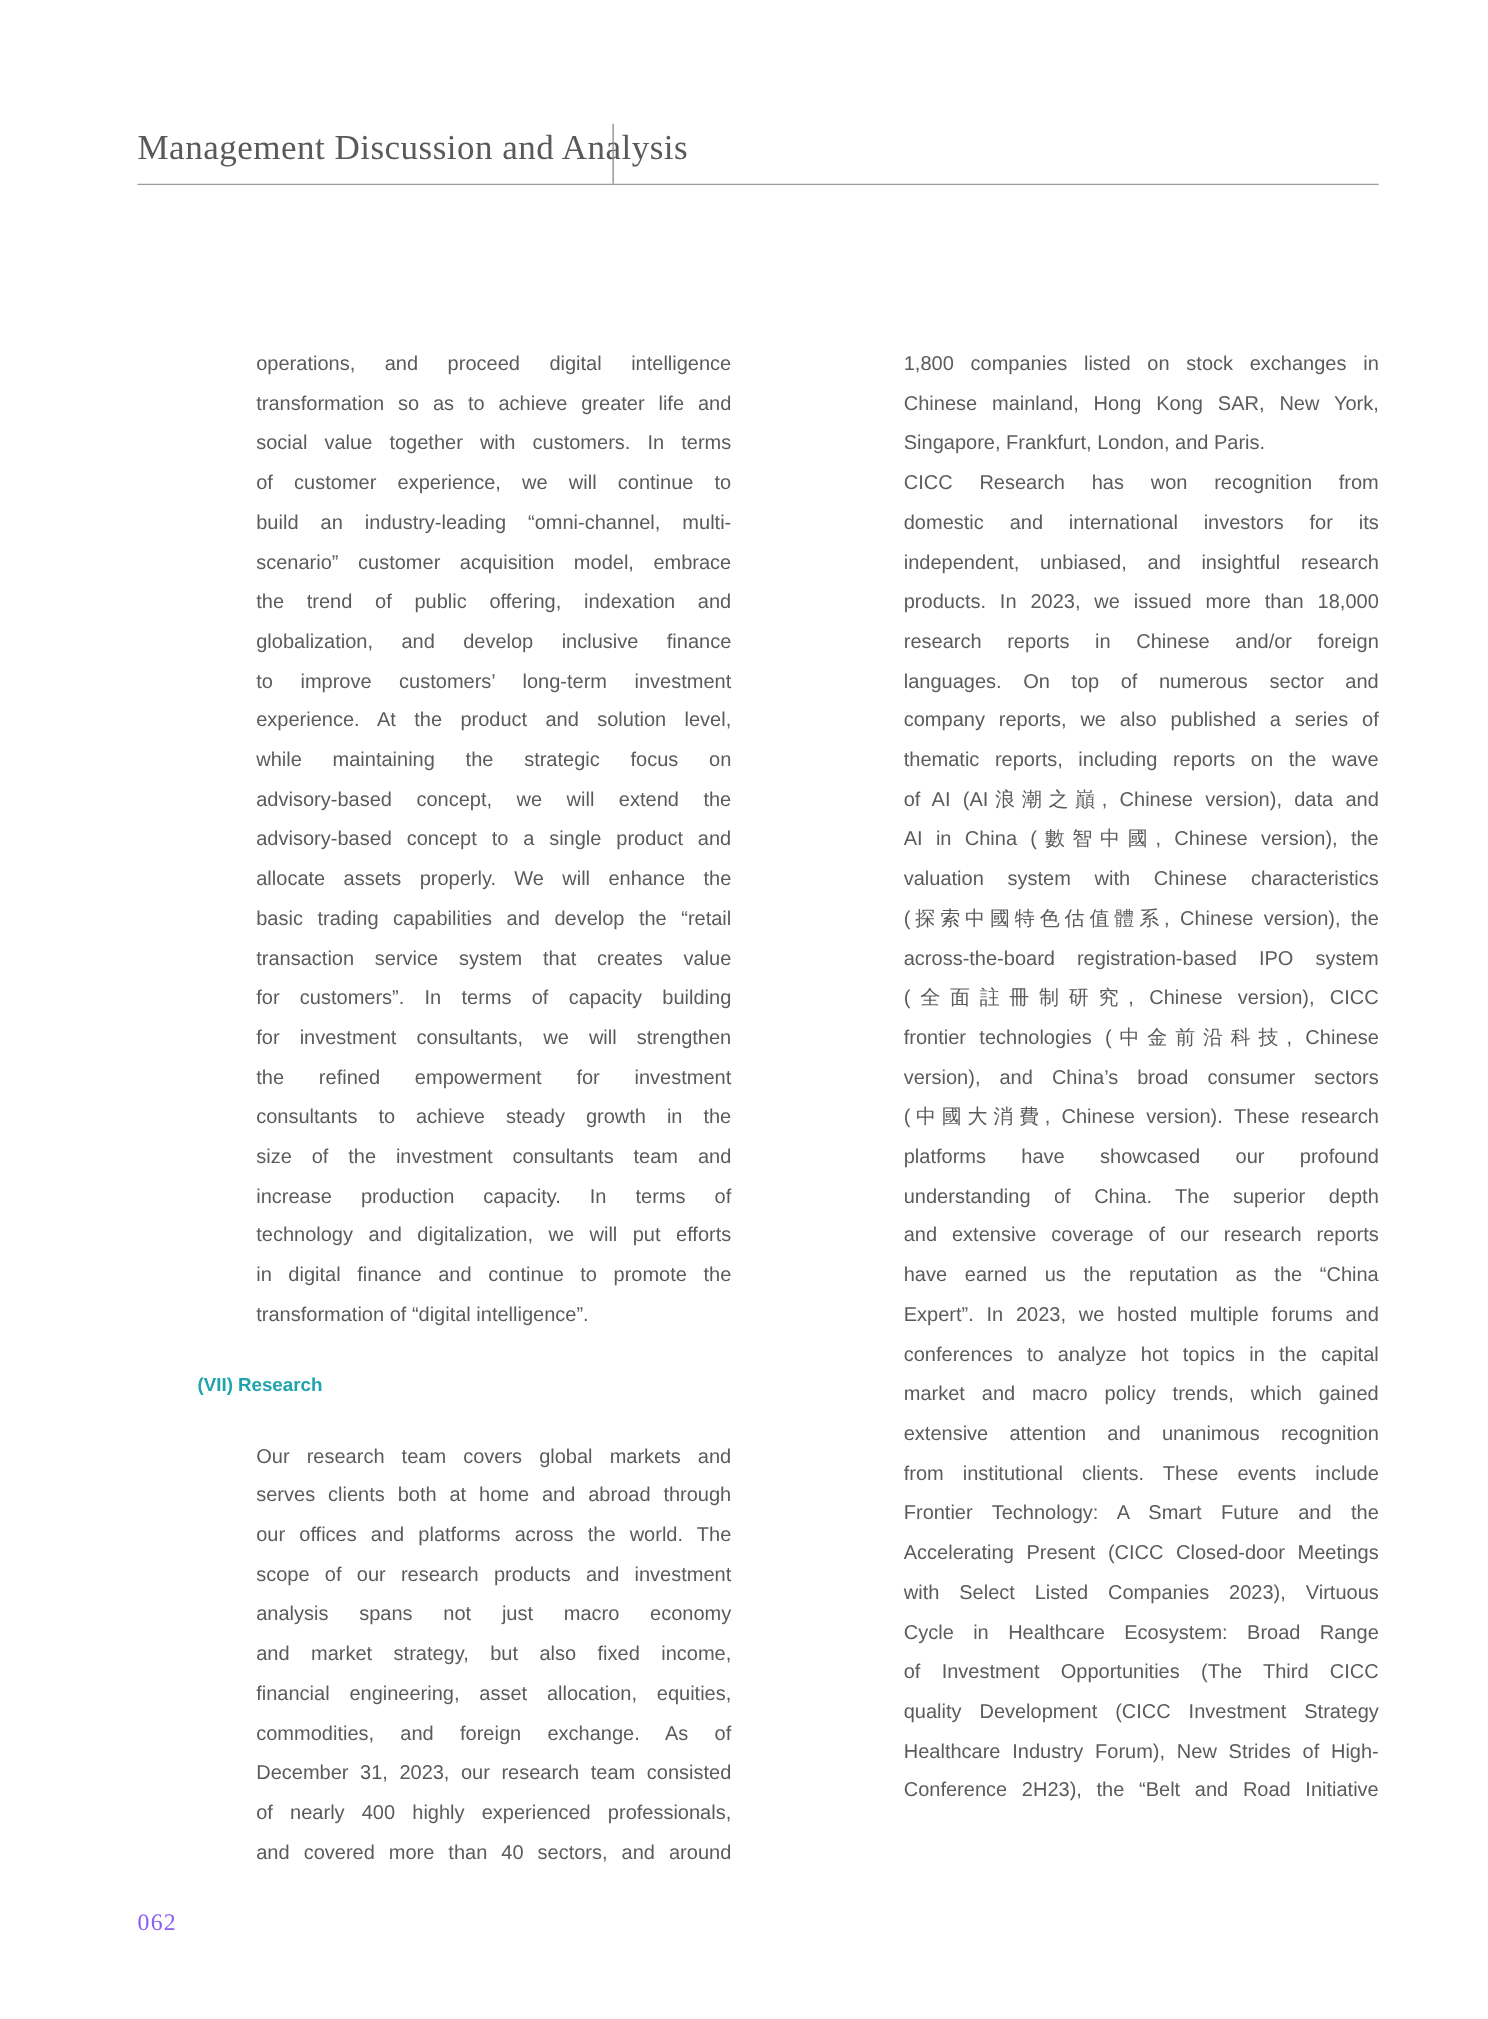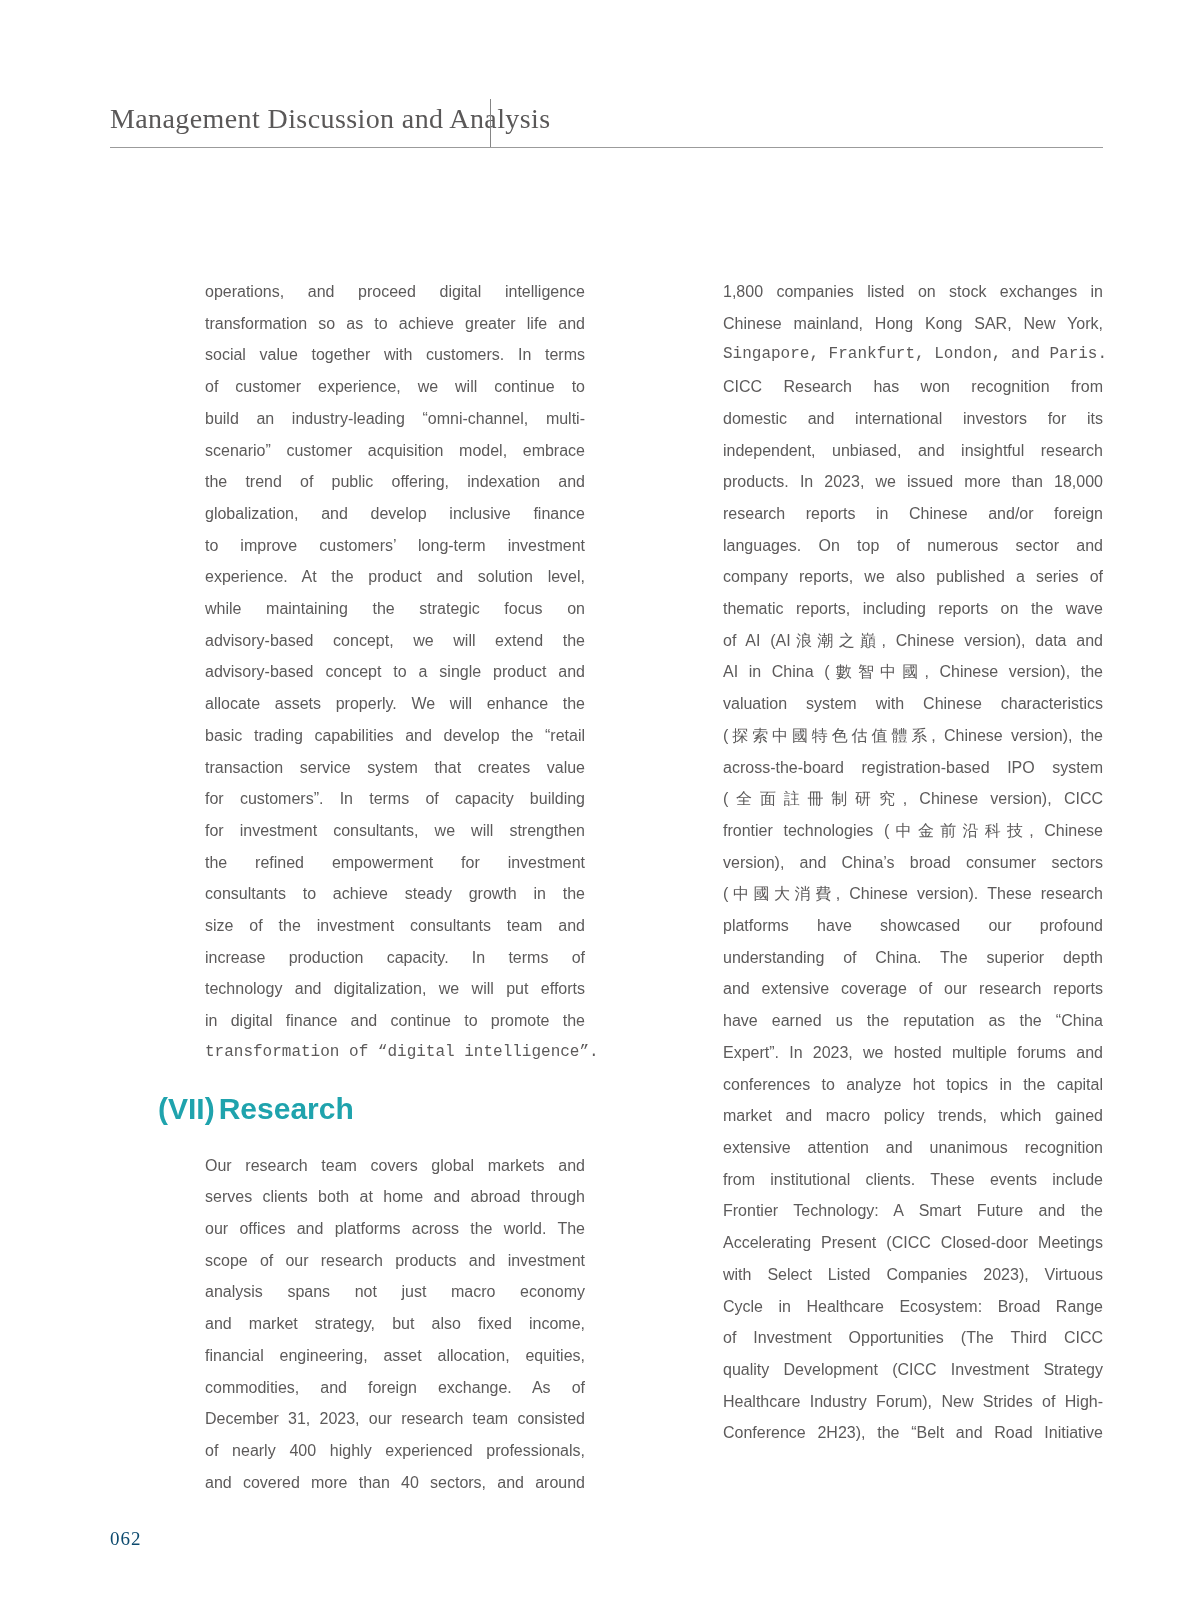--- a/index.html
+++ b/index.html
@@ -34,34 +34,34 @@
   .col-left .para { margin-left: 47px; }
   .para { width: 380px; }
   .para + .para { }
 
   .line {
     font-size: 16px; line-height: 31.7px;
     color: #5c5a5a; font-weight: 300;
     white-space: nowrap;
     text-align: justify; text-align-last: justify;
   }
-  .line.endline { text-align-last: left; font-family: Liberation Mono, monospace; }
+  .line.endline { text-align-last: left; }
   .it { }
 
   .section-heading {
     margin-top: 23px; margin-bottom: 24px;
-    line-height: 34px; font-size: 30px; font-weight: bold;
+    line-height: 34px; font-size: 15px; font-weight: bold;
     color: #1fa3ad;
   }
   .hnum { margin-right: 4px; }
 
   .page-number {
     position: absolute; left: 110px; top: 1528px;
     font-family: "Liberation Serif", serif;
-    font-size: 19px; color: #0c4a6e; letter-spacing: 1px;
+    font-size: 19px; color: #8b5cf6; letter-spacing: 1px;
   }
 </style>
 </head>
 <body>
 
 <div class="page">
 
   <div class="page-header-title">Management Discussion and Analysis</div>
 
   <div class="header-vrule"></div>

